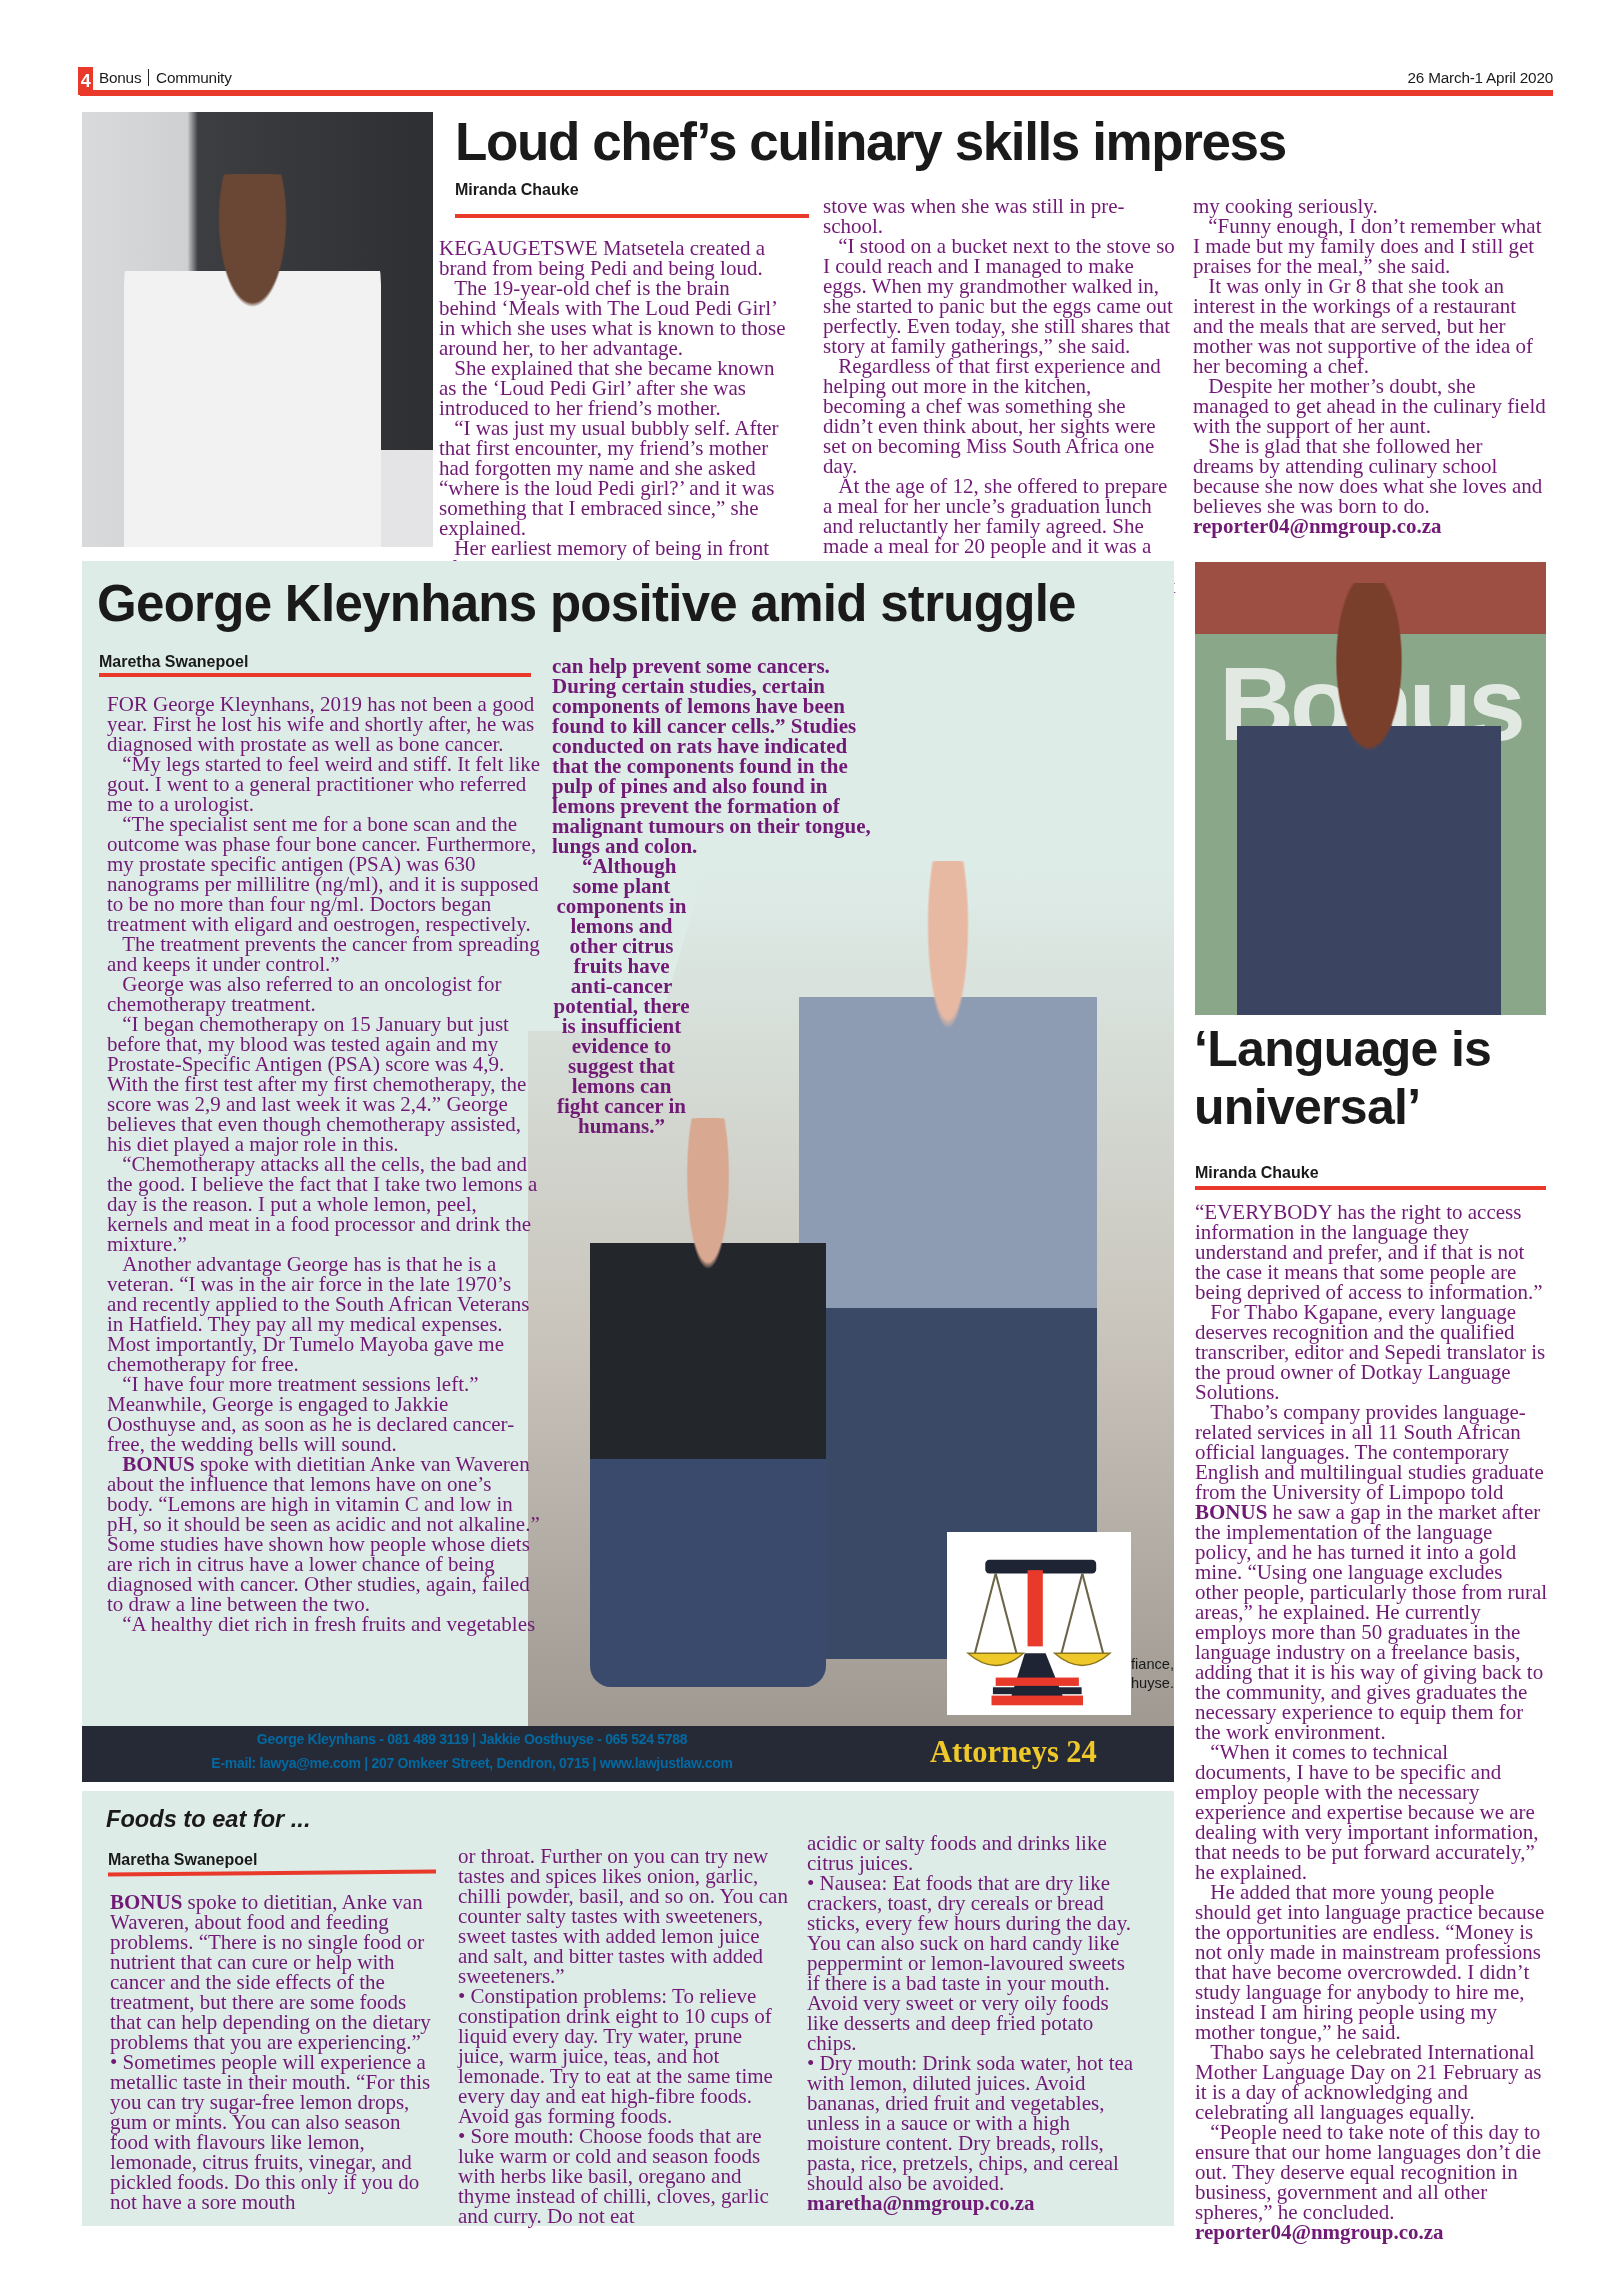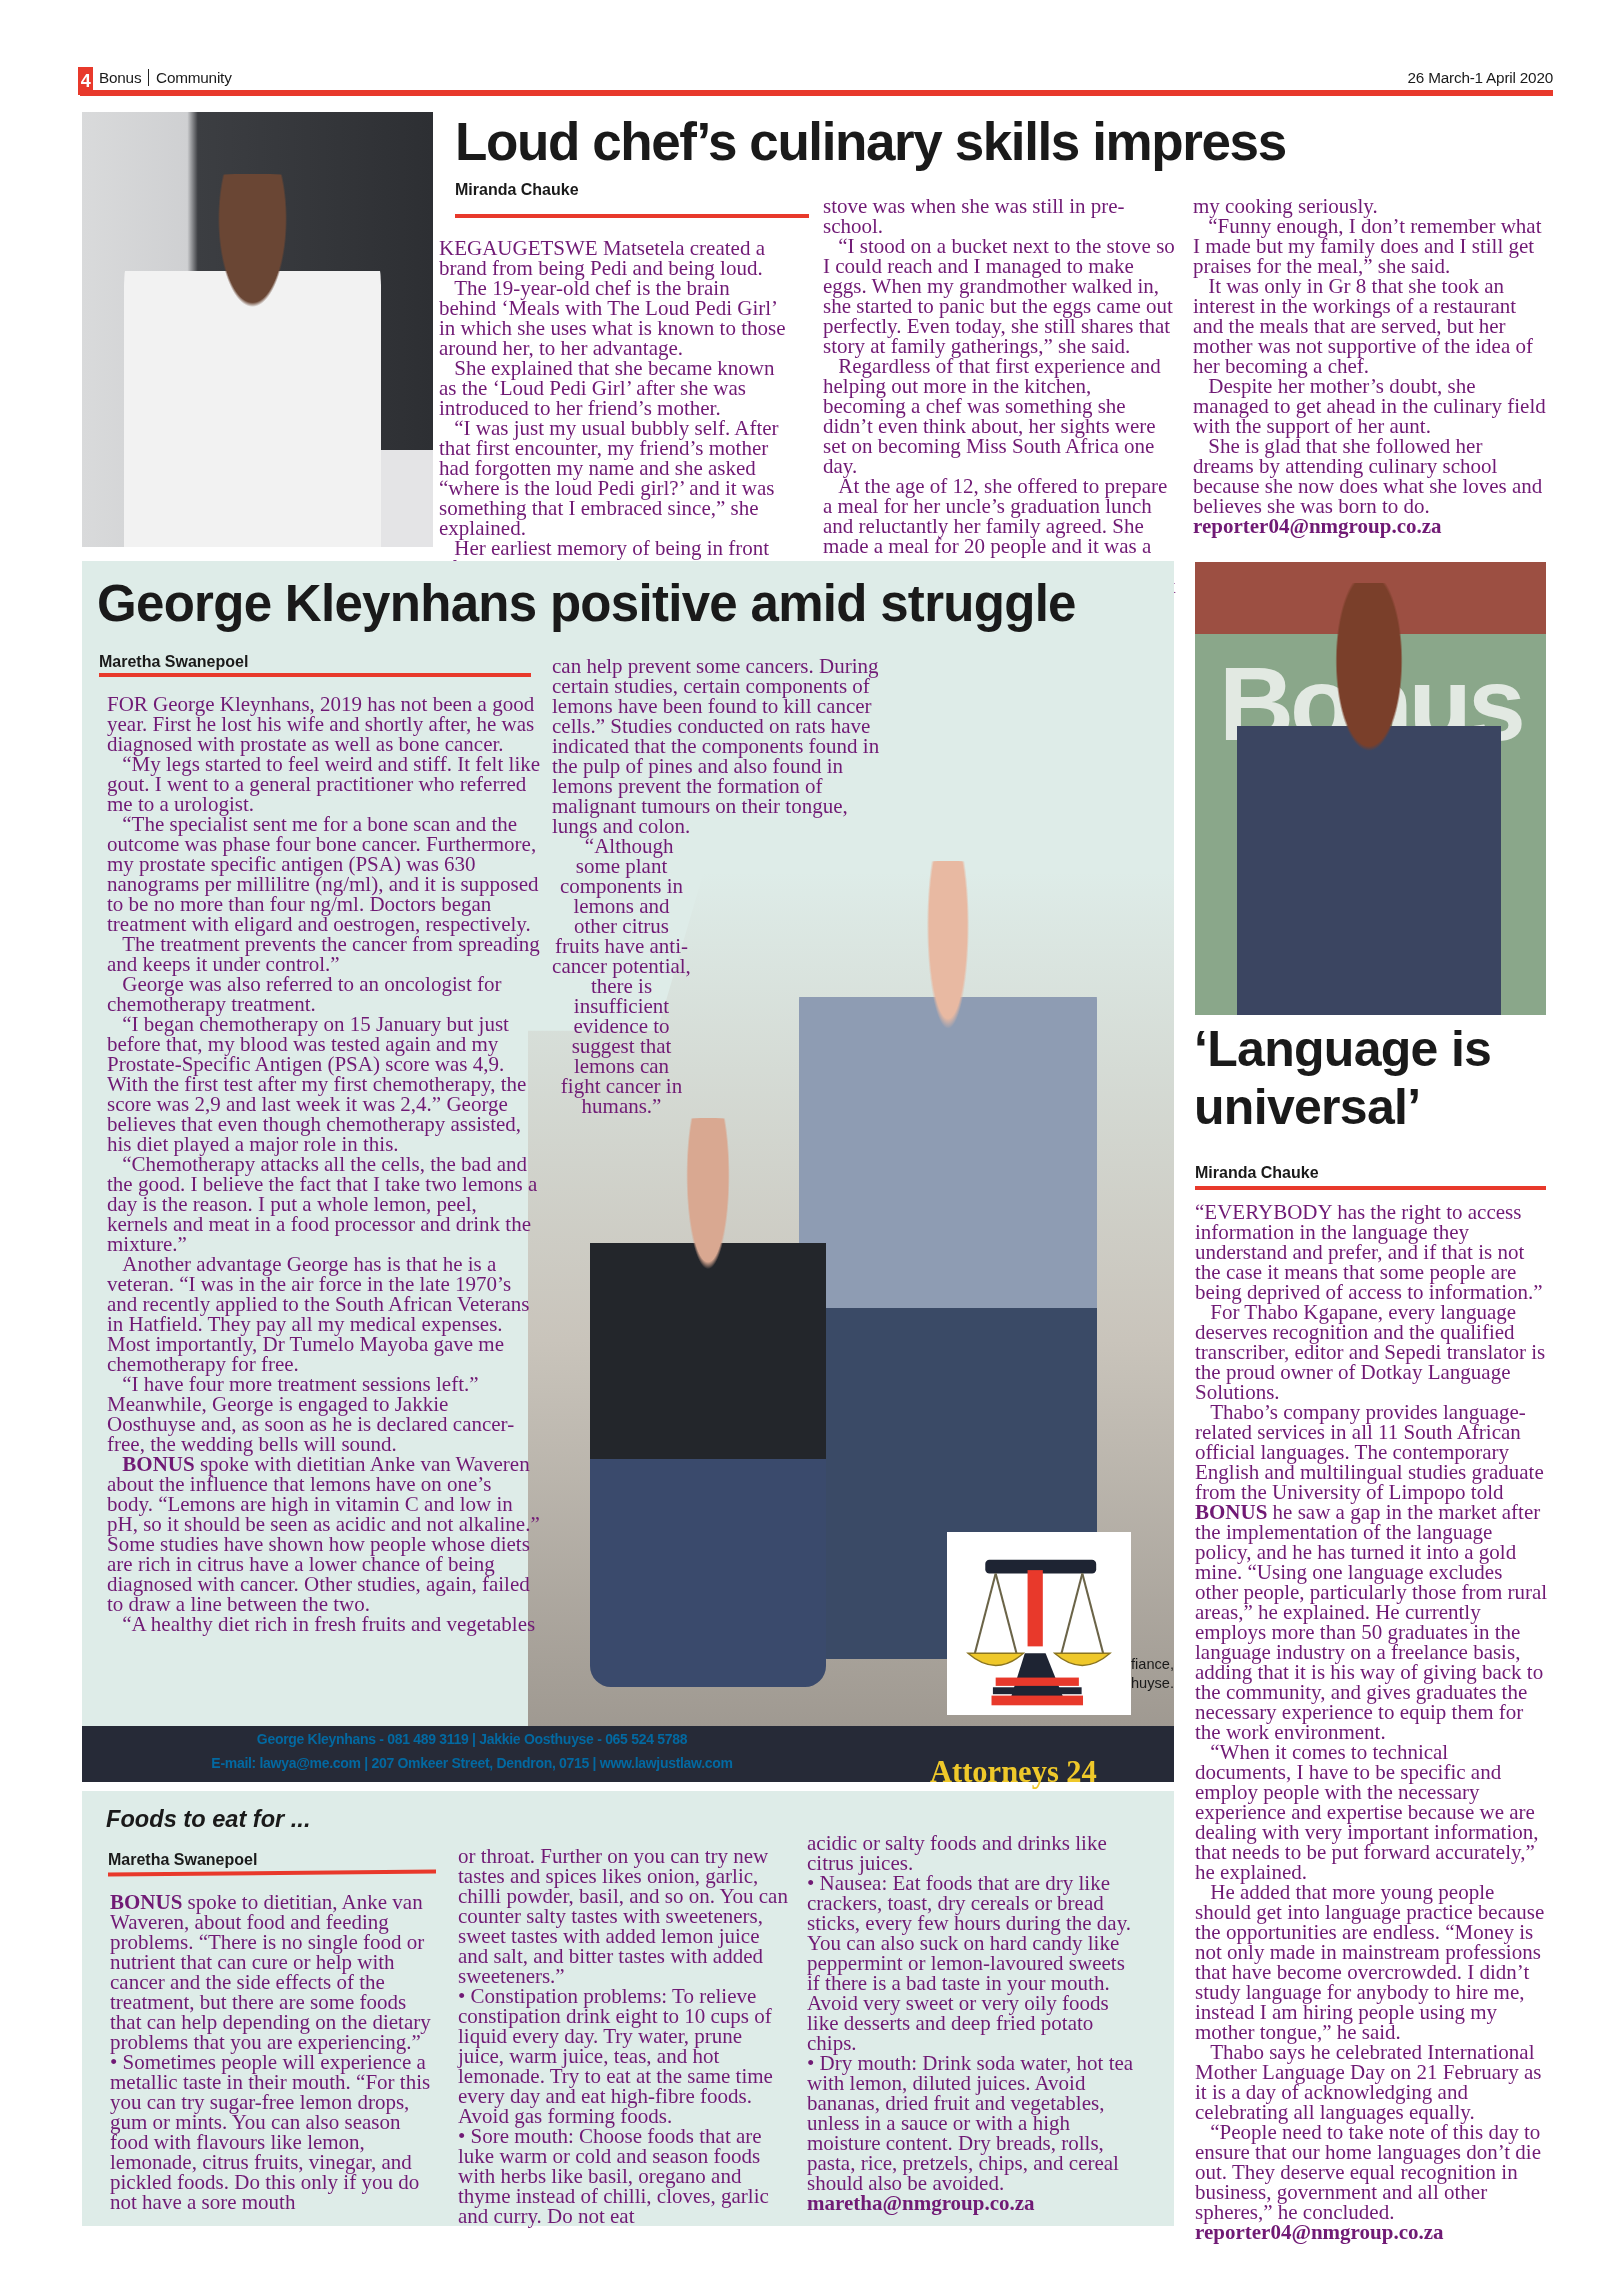--- a/index.html
+++ b/index.html
@@ -57,21 +57,21 @@
   .photo-couple .woman { position: absolute; left: 62px; top: 264px; width: 236px; height: 569px;
     background: radial-gradient(ellipse at 50% 10%, #d9a891 0 12%, transparent 13%),
                 linear-gradient(180deg, transparent 0 22%, #23262b 22% 60%, #3a4a6c 60% 100%);
     border-radius: 111px 111px 21px 21px; }
   .caption { right: 450px; top: 1655px; width: 264px; font-family: "Liberation Sans", sans-serif; font-size: 14.6px; line-height: 19.4px; text-align: right; }
 
   .logo-scales { left: 947px; top: 1532px; width: 184px; height: 183px; background: #fff; }
 
   .ad-band { left: 82px; top: 1726px; width: 1092px; height: 56px; background: #262a37; }
   .ad-lines { left: 90px; top: 1728px; width: 764px; text-align: center; font-family: "Liberation Sans", sans-serif; font-weight: bold; color: #0369a1; font-size: 14px; line-height: 23.6px; letter-spacing: -0.3px; }
-  .ad-brand { left: 930px; top: 1731px; font-family: "Liberation Serif", serif; font-weight: bold; color: #efc82a; font-size: 30.5px; line-height: 43px; margin-top: 20px; }
+  .ad-brand { left: 930px; top: 1731px; font-family: "Liberation Serif", serif; font-weight: bold; color: #efc82a; font-size: 30.5px; line-height: 43px; }
 
   
   .foods-box { left: 82px; top: 1791px; width: 1092px; height: 435px; background: #deece8; }
   .h2-foods { left: 106px; top: 1805px; font-family: "Liberation Sans", sans-serif; font-weight: bold; font-size: 23.6px; line-height: 28px; font-style: italic; }
 
   
   .h1-lang { left: 1194px; top: 1020px; font-family: "Liberation Sans", sans-serif; font-size: 50px; line-height: 58px; letter-spacing: -0.7px; }
 </style>
 </head>
 <body>
@@ -129,21 +129,21 @@
   <p>“The specialist sent me for a bone scan and the outcome was phase four bone cancer. Furthermore, my prostate specific antigen (PSA) was 630 nanograms per millilitre (ng/ml), and it is supposed to be no more than four ng/ml. Doctors began treatment with eligard and oestrogen, respectively.</p>
   <p>The treatment prevents the cancer from spreading and keeps it under control.”</p>
   <p>George was also referred to an oncologist for chemotherapy treatment.</p>
   <p>“I began chemotherapy on 15 January but just before that, my blood was tested again and my Prostate-Specific Antigen (PSA) score was 4,9. With the first test after my first chemotherapy, the score was 2,9 and last week it was 2,4.” George believes that even though chemotherapy assisted, his diet played a major role in this.</p>
   <p>“Chemotherapy attacks all the cells, the bad and the good. I believe the fact that I take two lemons a day is the reason. I put a whole lemon, peel, kernels and meat in a food processor and drink the mixture.”</p>
   <p>Another advantage George has is that he is a veteran. “I was in the air force in the late 1970’s and recently applied to the South African Veterans in Hatfield. They pay all my medical expenses. Most importantly, Dr Tumelo Mayoba gave me chemotherapy for free.</p>
   <p>“I have four more treatment sessions left.” Meanwhile, George is engaged to Jakkie Oosthuyse and, as soon as he is declared cancer-free, the wedding bells will sound.</p>
   <p><span class="bold">BONUS</span><span> spoke with dietitian Anke van Waveren about the influence that lemons have on one’s body. “Lemons are high in vitamin C and low in pH, so it should be seen as acidic and not alkaline.” Some studies have shown how people whose diets are rich in citrus have a lower chance of being diagnosed with cancer. Other studies, again, failed to draw a line between the two.</span></p>
   <p>“A healthy diet rich in fresh fruits and vegetables</p>
 </div>
-<div class="abs col-text" style="left:552px; top:656px; width:333px;">
+<div class="abs col-text" style="left:552px; top:656px; width:333px;font-weight:bold;">
   <p class="cont">can help prevent some cancers. During certain studies, certain components of lemons have been found to kill cancer cells.” Studies conducted on rats have indicated that the components found in the pulp of pines and also found in lemons prevent the formation of malignant tumours on their tongue, lungs and colon.</p>
   <p style="width:139px;text-align:center;">“Although some plant components in lemons and other citrus fruits have anti-cancer potential, there is insufficient evidence to suggest that lemons can fight cancer in humans.”</p>
 </div>
 <div class="abs caption">
   <div>George Kleynhans and his fiance,</div>
   <div>Jakkie Oosthuyse.</div>
 </div>
 
 <div class="abs logo-scales">
   <svg width="184" height="183" viewBox="0 0 265 264">

